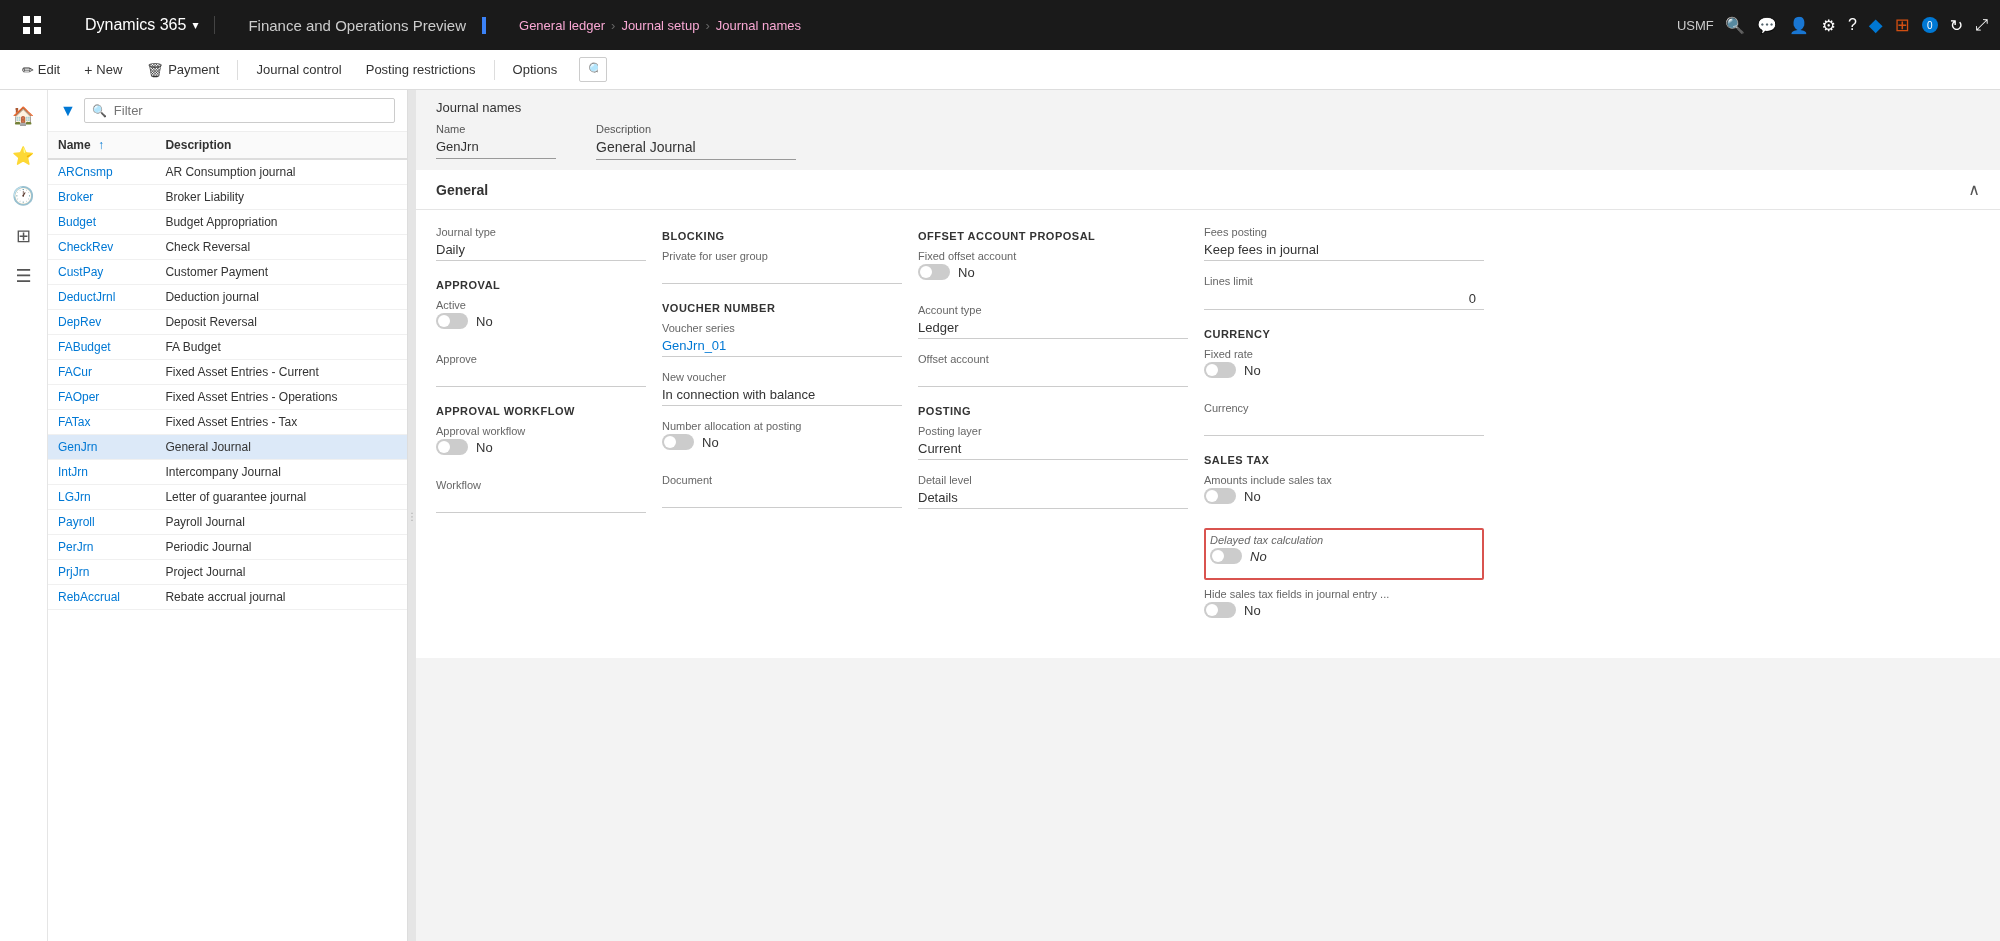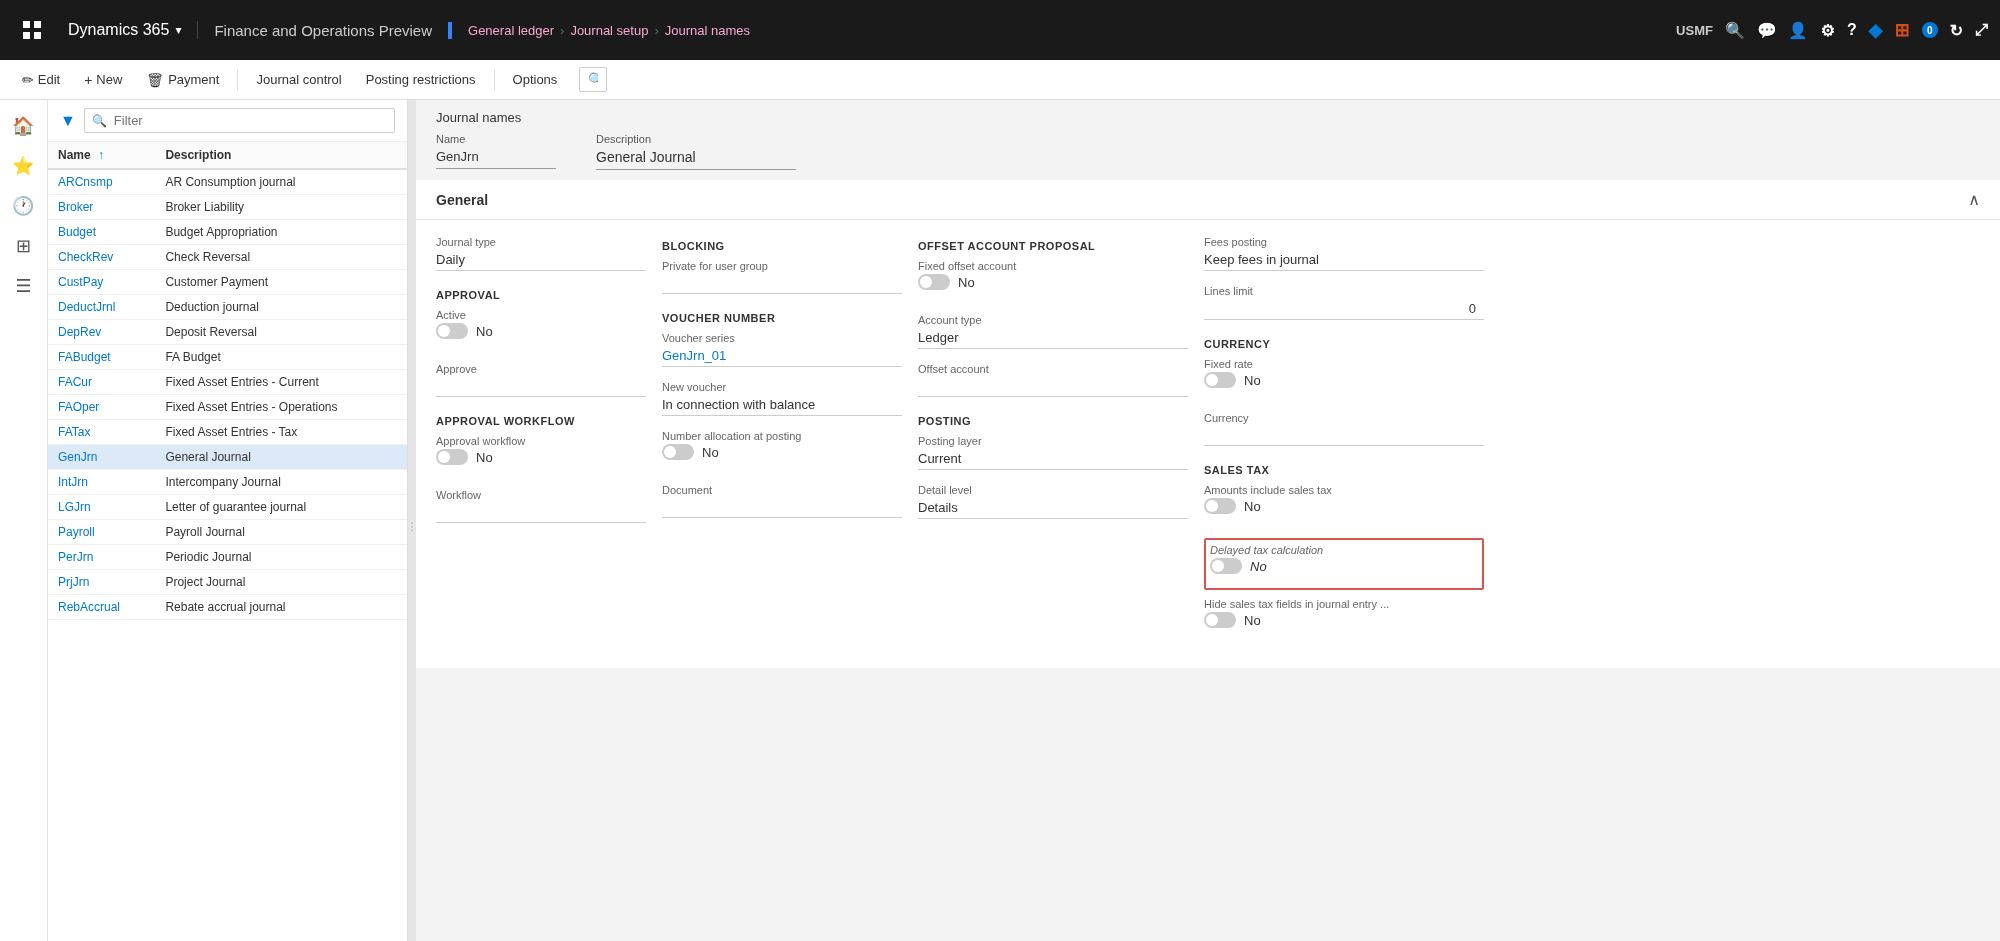--- a/index.html
+++ b/index.html
@@ -1,21 +1,21 @@
 <!DOCTYPE html>
 <html><head>
   <meta charset="utf-8">
   <style>
     * { box-sizing: border-box; margin: 0; padding: 0; }
     body { font-family: 'Segoe UI', Arial, sans-serif; font-size: 13px; background: #f3f3f3; color: #333; overflow: hidden; }
 
     
     .top-nav {
-      display: flex; align-items: center; height: 60px;
-      background: #1a1a1a; color: #fff; padding: 0 12px; gap: 0;
+      display: flex; align-items: center; height: 50px;
+      background: #1a1a1a; color: #fff; padding: 0 12px; gap: 17px;
     }
     .top-nav .app-grid { width: 40px; display: flex; align-items: center; justify-content: center; cursor: pointer; }
     .top-nav .app-title { display: flex; align-items: center; gap: 6px; padding: 0 16px; border-right: 1px solid #444; }
     .top-nav .app-title span:first-child { font-size: 16px; font-weight: 500; }
     .top-nav .app-subtitle { padding: 0 16px; font-size: 15px; color: #ccc; border-right: 4px solid #3b82f6; }
     .breadcrumb { display: flex; align-items: center; gap: 6px; padding: 0 16px; font-size: 13px; color: #bbb; flex: 1; }
     .breadcrumb a { color: #f9a8d4; text-decoration: none; }
     .breadcrumb .sep { color: #666; }
 
     
@@ -95,21 +95,21 @@
     
     .highlighted-box { border: 2px solid #d9534f; border-radius: 2px; padding: 4px; display: inline-block; }
 
     
     .collapse-icon { font-size: 16px; color: #555; }
 
     
     .drag-handle { width: 8px; background: #e5e5e5; cursor: col-resize; display: flex; align-items: center; justify-content: center; color: #aaa; font-size: 10px; }
 
     
-    .top-right-icons { display: flex; align-items: center; gap: 12px; font-weight: bold; }
+    .top-right-icons { display: flex; align-items: center; gap: 12px; }
     .badge { background: #0078d4; color: #fff; border-radius: 50%; font-size: 10px; width: 16px; height: 16px; display: flex; align-items: center; justify-content: center; }
 
     .detail-top-header { padding: 10px 20px 4px; background: #f3f3f3; }
     .journal-names-label { font-size: 13px; color: #333; font-weight: 400; }
 
     .name-desc-row { display: flex; gap: 40px; padding: 4px 20px 10px; background: #f3f3f3; }
 
     .general-section { background: #fff; }
     .gen-grid {
       display: grid;

